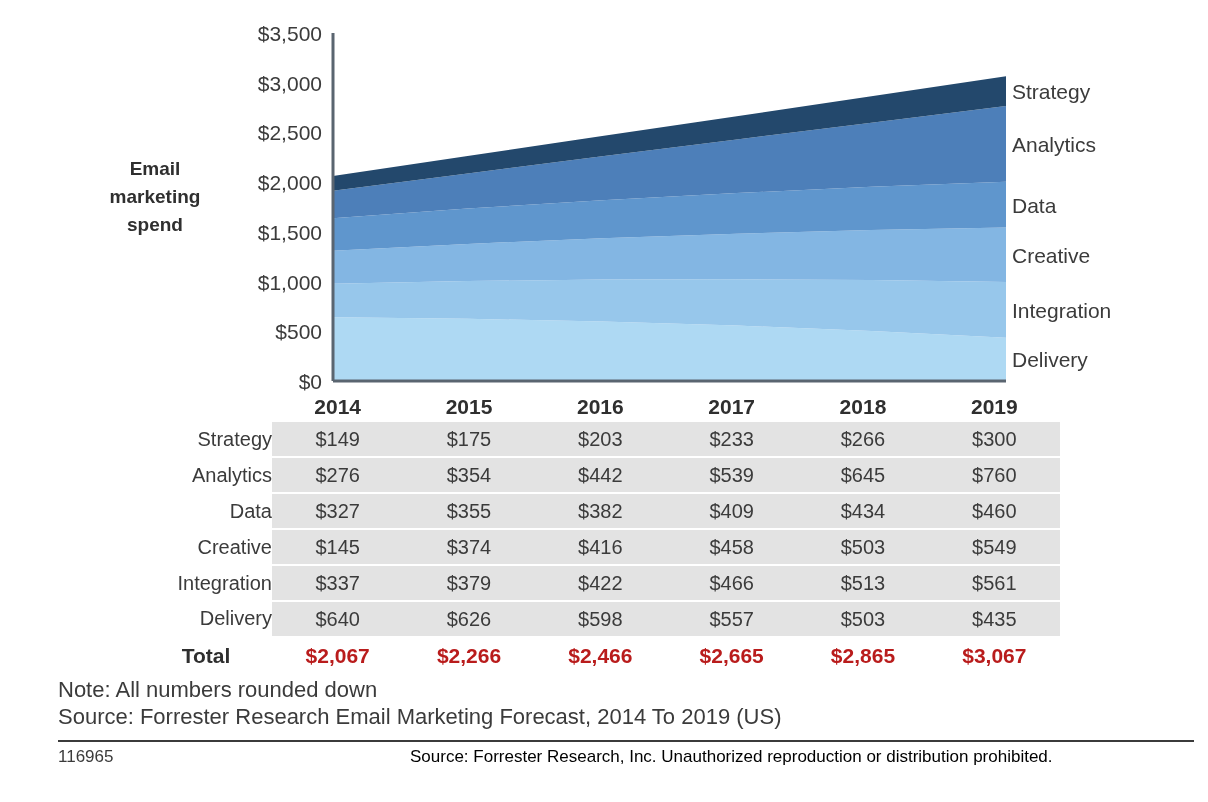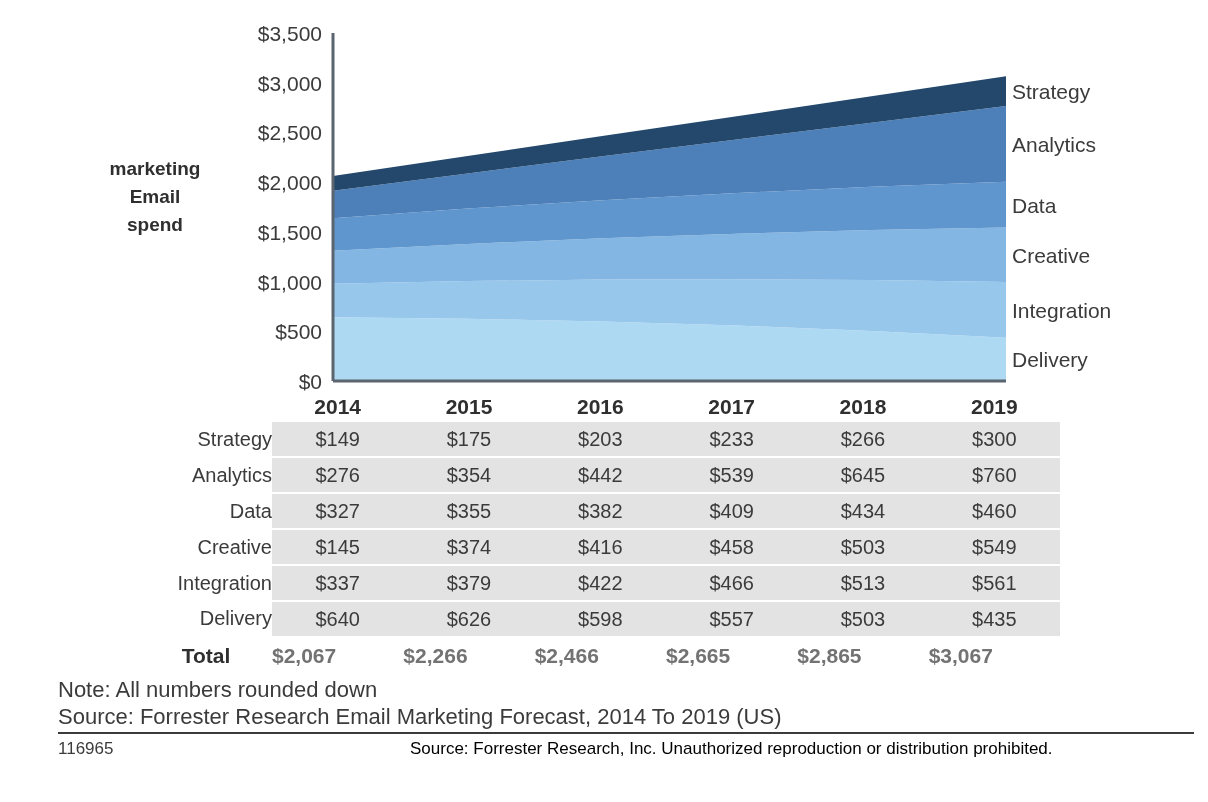--- a/index.html
+++ b/index.html
@@ -109,42 +109,43 @@
     font-weight: bold;
     color: #2f2f2f;
     text-align: center;
     padding-right: 12px;
     height: 40px;
     vertical-align: middle;
   }
   .total-cell {
     font-size: 21px;
     font-weight: bold;
-    color: #737373;
+    color: #b91c1c;
+    text-align: center;
     height: 40px;
     vertical-align: middle;
     background: #ffffff;
   }
 
   
   #footer {
     position: absolute;
     left: 58px;
     top: 676px;
     width: 1140px;
   }
   .note-line {
     font-size: 22px;
     color: #3b3b3b;
     line-height: 27px;
     white-space: nowrap;
   }
   #source-line {
     border-bottom: 2px solid #3b3b3b;
-    padding-bottom: 2px;
+    padding-bottom: 10px;
     width: 1136px;
   }
   #footer-bottom {
     position: relative;
     margin-top: 5px;
     height: 24px;
   }
   #doc-id {
     position: absolute;
     left: 0;
@@ -192,22 +193,22 @@
         <text x="1012" y="99.16571428571427" class="legend-label">Strategy</text>
         <text x="1012" y="151.86285714285714" class="legend-label">Analytics</text>
         <text x="1012" y="212.51428571428573" class="legend-label">Data</text>
         <text x="1012" y="262.676" class="legend-label">Creative</text>
         <text x="1012" y="317.8588571428571" class="legend-label">Integration</text>
         <text x="1012" y="367.37428571428575" class="legend-label">Delivery</text>
       </g>
   </svg>
 
   <div id="y-axis-title">
+    <div class="strong">Email</div>
     <div class="strong">marketing</div>
-    <div class="strong">Email</div>
     <div class="strong">spend</div>
   </div>
 </div>
 
 <table id="data-table">
   <thead>
     <tr>
       <th class="hdr-corner"></th>
     <th class="col-head">2014</th>
         <th class="col-head">2015</th>

